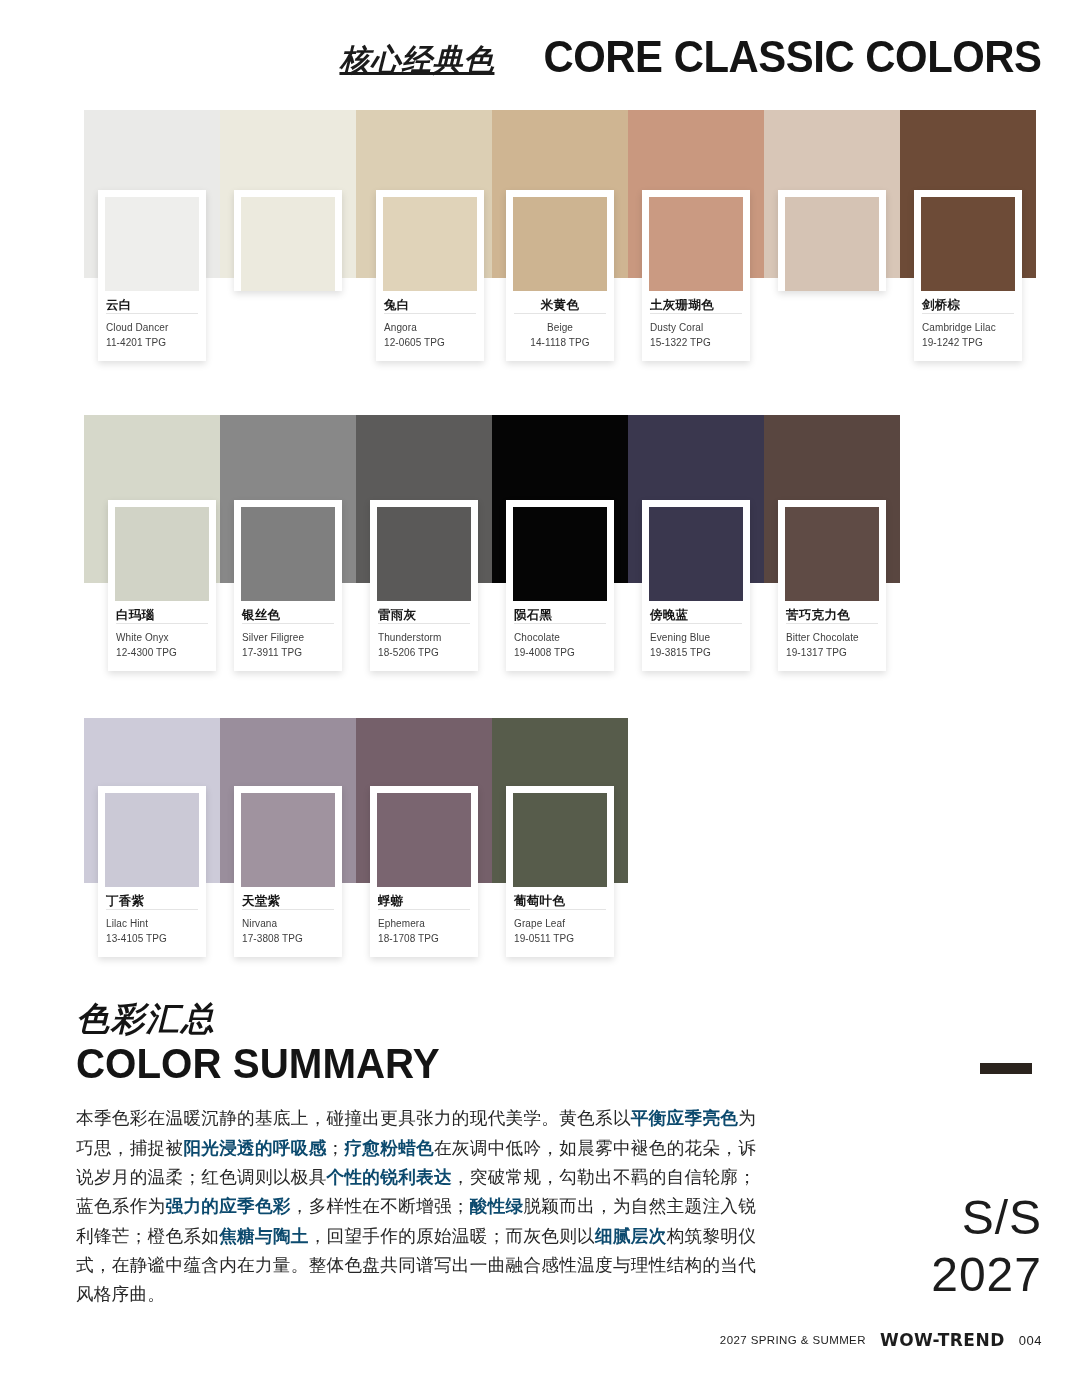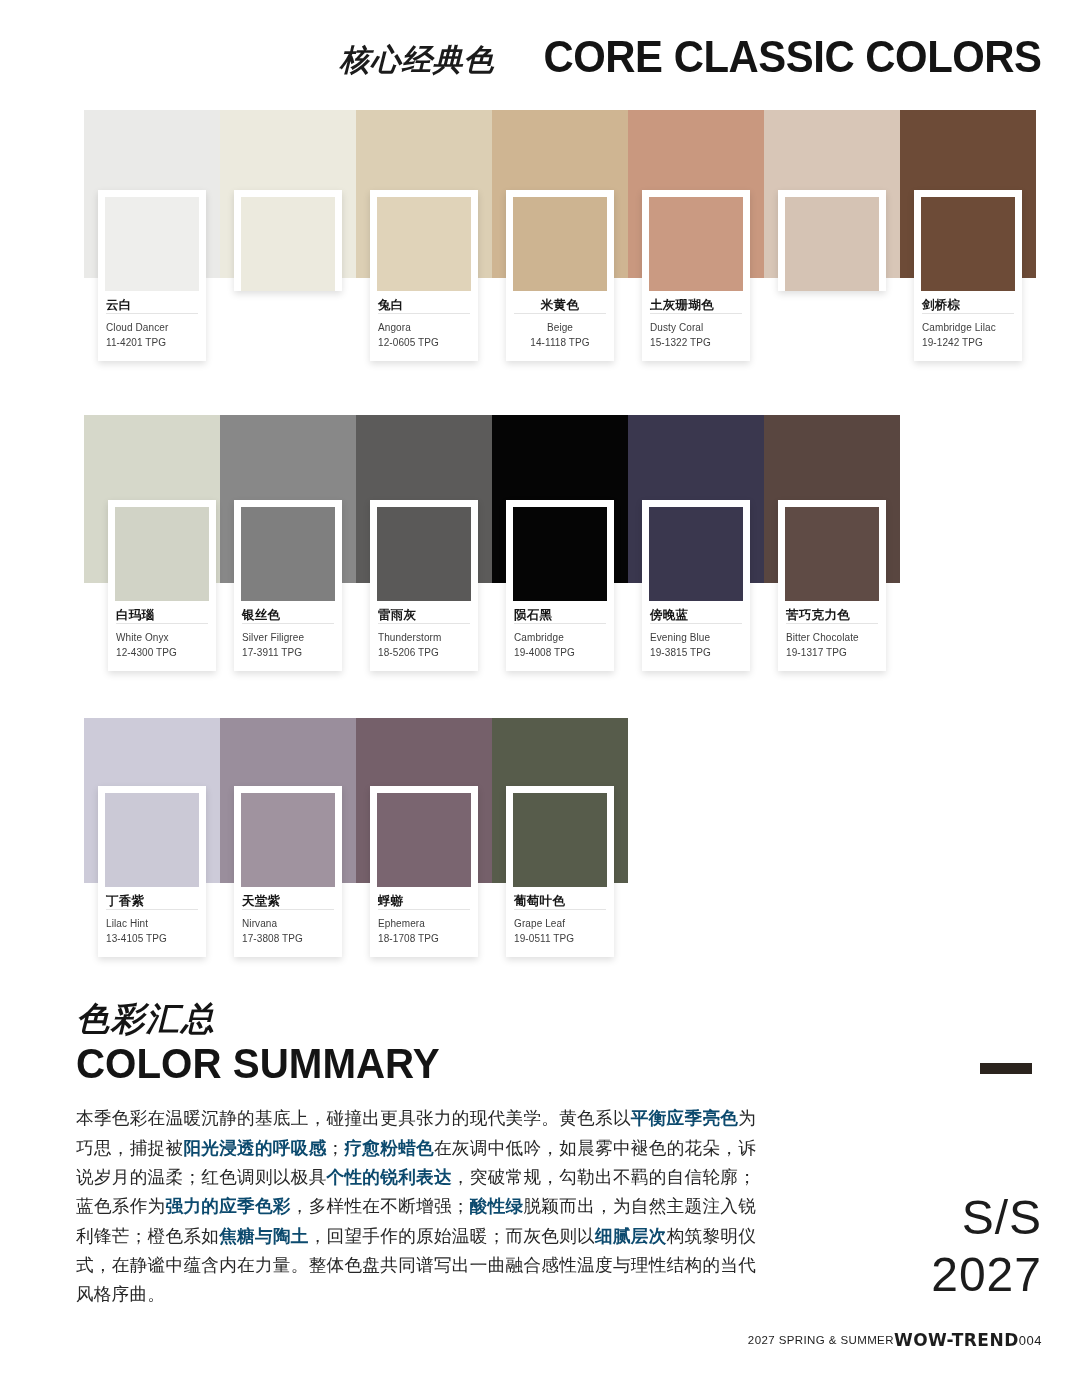--- a/index.html
+++ b/index.html
@@ -18,20 +18,21 @@
     position: absolute;
     top: 34px; left: 0; right: 38px;
     display: flex; align-items: flex-end; justify-content: flex-end;
     gap: 12px;
   }
   .header-cn {
     font-size: 30px; font-weight: 700; letter-spacing: 1px;
     font-style: italic; color: #1b1b1b; line-height: 1;
     padding-bottom: 4px;
     font-family: "Liberation Sans", "DejaVu Sans", sans-serif;
+    text-decoration: underline;
   }
   .header-en {
     font-size: 45px; font-weight: 700; letter-spacing: -0.5px;
     color: #141414; line-height: 1;
     transform: scaleX(0.93); transform-origin: right bottom;
   }
 
   
   .row { position: absolute; left: 84px; }
   .row-inner { position: relative; height: 100%; }
@@ -111,21 +112,21 @@
     font-weight: 400;
     letter-spacing: 1px;
     color: #1c1c1c;
     line-height: 1.18;
   }
 
   
   .footer {
     position: absolute;
     right: 38px; bottom: 25px;
-    display: flex; align-items: center; 
+    display: flex; align-items: center; gap: 14px;
     font-size: 11.5px; color: #1d1d1d; letter-spacing: 0.4px; text-align: right;
   }
   .brand {
     font-size: 17px; font-weight: 700; letter-spacing: 0.5px;
     font-family: "DejaVu Sans", sans-serif;
     transform: scaleY(1.05);
   }
   .pagenum { font-size: 13px; letter-spacing: 0.5px; }
 </style>
 </head>
@@ -151,21 +152,21 @@
           <div class="chip" style="background: rgb(238, 238, 236);"></div>
           <div class="card-body">
             <div class="name-cn">云白</div>
             <div class="name-en">Cloud Dancer</div>
             <div class="code">11-4201 TPG</div>
           </div>
         </div>
         <div class="card" style="left: 150px;">
           <div class="chip" style="background: rgb(236, 234, 222);"></div>
         </div>
-        <div class="card" style="left: 286px;">
+        <div class="card" style="left: 292px;">
           <div class="chip" style="background: rgb(224, 211, 185);"></div>
           <div class="card-body">
             <div class="name-cn">兔白</div>
             <div class="name-en">Angora</div>
             <div class="code">12-0605 TPG</div>
           </div>
         </div>
         <div class="card" style="left: 422px; text-align: center;">
           <div class="chip" style="background: rgb(205, 180, 145);"></div>
           <div class="card-body">
@@ -224,21 +225,21 @@
           <div class="card-body">
             <div class="name-cn">雷雨灰</div>
             <div class="name-en">Thunderstorm</div>
             <div class="code">18-5206 TPG</div>
           </div>
         </div>
         <div class="card" style="left: 422px;">
           <div class="chip" style="background: rgb(5, 5, 5);"></div>
           <div class="card-body">
             <div class="name-cn">陨石黑</div>
-            <div class="name-en">Cambridge</div>
+            <div class="name-en">Chocolate</div>
             <div class="code">19-4008 TPG</div>
           </div>
         </div>
         <div class="card" style="left: 558px;">
           <div class="chip" style="background: rgb(58, 55, 78);"></div>
           <div class="card-body">
             <div class="name-cn">傍晚蓝</div>
             <div class="name-en">Evening Blue</div>
             <div class="code">19-3815 TPG</div>
           </div>

